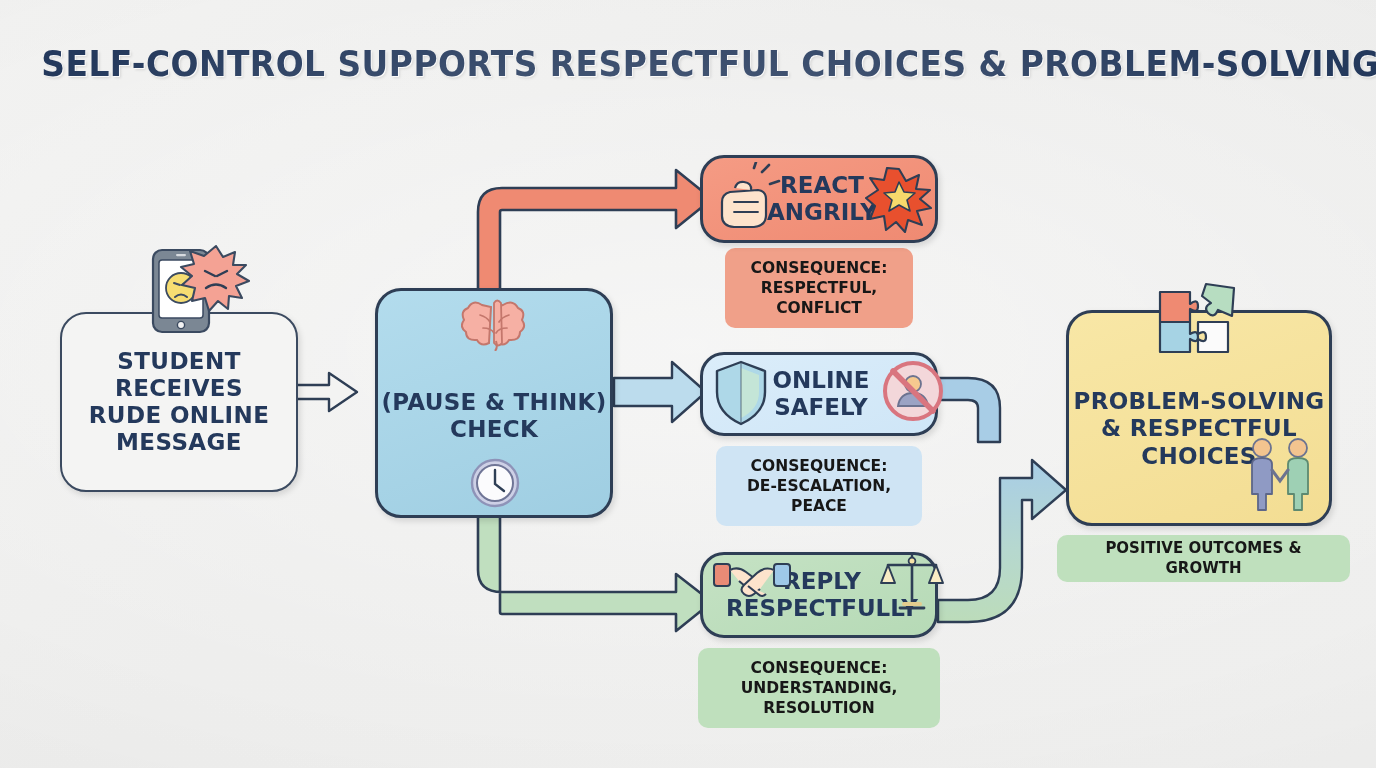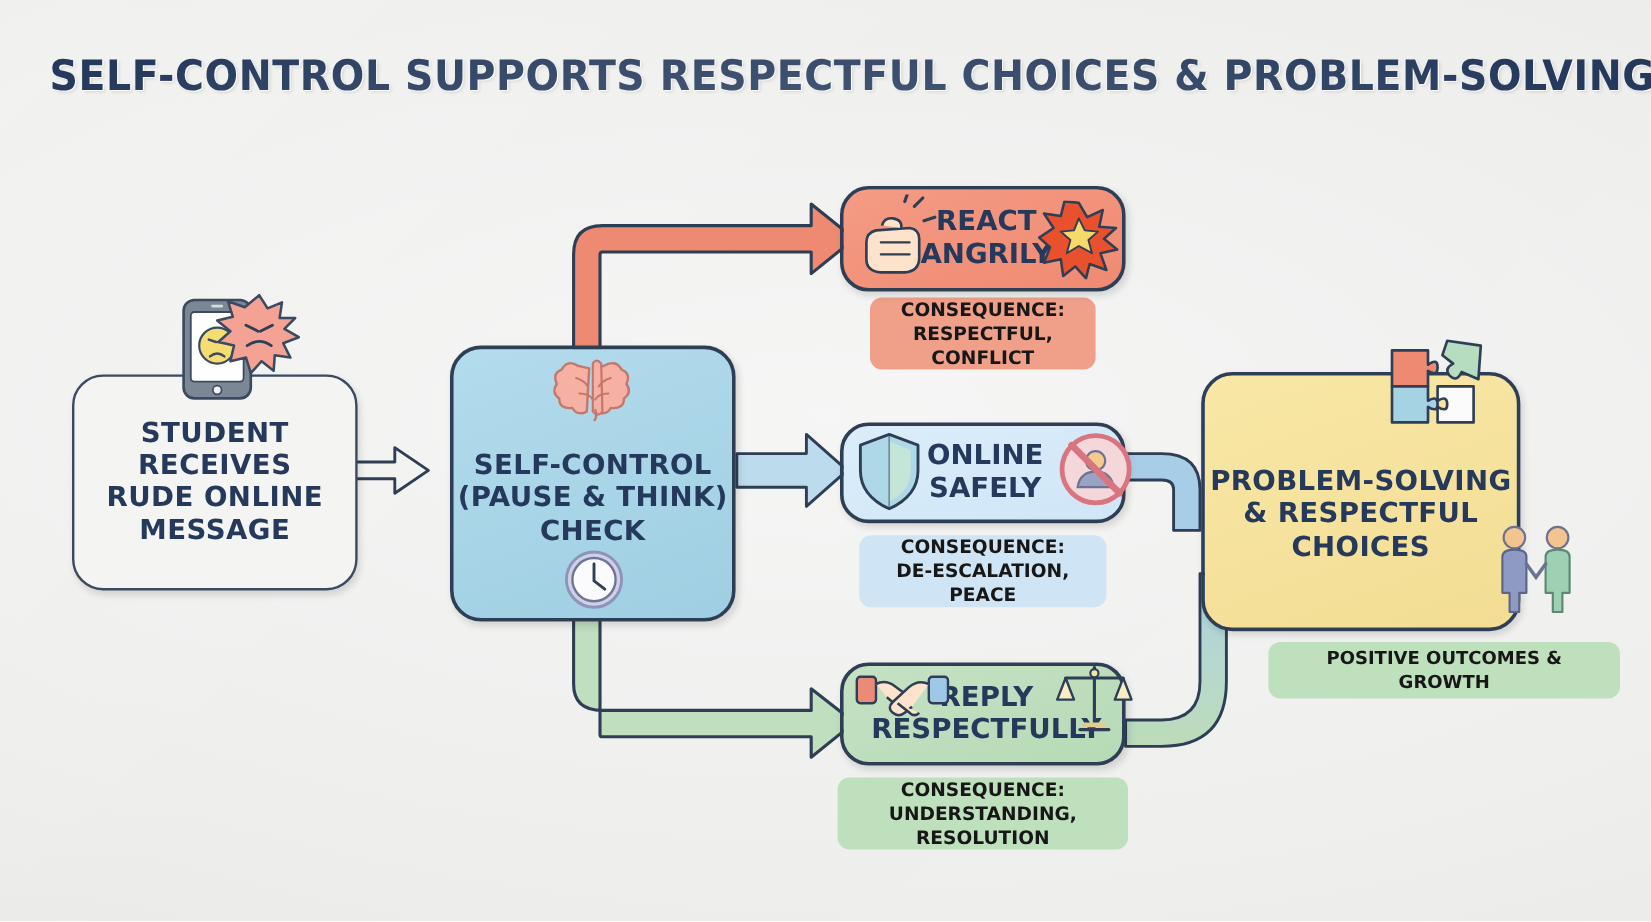--- a/index.html
+++ b/index.html
@@ -85,21 +85,21 @@
     font-size: 23px;
   }
   #node-reply {
     left: 700px; top: 552px; width: 238px; height: 86px;
     background: linear-gradient(160deg,#c5e2c4 0%,#b6dab6 100%);
     border-radius: 24px;
     font-size: 23px;
     align-items: center;
   }
   #node-outcome {
-    left: 1001px; top: 310px; width: 266px; height: 216px;
+    left: 1066px; top: 310px; width: 266px; height: 216px;
     background: linear-gradient(160deg,#f8e7a6 0%,#f3dd93 100%);
     border-radius: 26px;
     font-size: 23px;
     letter-spacing: 0.3px;
   }
 
   
   .badge {
     position: absolute;
     box-sizing: border-box;
@@ -107,21 +107,21 @@
     flex-direction: column;
     align-items: center;
     justify-content: center;
     text-align: center;
     font-family: "DejaVu Sans", sans-serif;
     font-weight: 700;
     color: #171717;
     font-size: 15.5px;
     line-height: 1.3;
     border-radius: 10px;
-    padding: 0 12px;
+    padding: 10px 12px;
     z-index: 4;
   }
   .badge .l1 { display:block; }
   .badge .l2 { display:block; }
   #badge-react  { left: 725px; top: 248px; width: 188px; background: #f0a089; }
   #badge-ignore { left: 716px; top: 446px; width: 206px; background: #cfe4f4; }
   #badge-reply  { left: 698px; top: 648px; width: 242px; background: #bfe0bd; }
   #badge-outcome {
     left: 1057px; top: 535px; width: 293px; background: #bfe0bd;
     font-size: 15px; padding: 4px 10px;
@@ -197,21 +197,20 @@
     <path d="M38 51 q6 -5 12 0" stroke="#3b4a60" stroke-width="2" fill="none" stroke-linecap="round"></path>
   </svg>
   <svg class="icon" style="left:178px; top:243px;" width="76" height="72" viewBox="0 0 76 72">
     <path d="M38 3 L45 14 L57 9 L55 22 L68 22 L59 31 L71 38 L58 43 L64 55 L51 53 L50 66 L40 58 L31 68 L27 55 L14 58 L17 45 L4 42 L14 33 L3 24 L16 21 L12 8 L26 13 Z" fill="#f4a294" stroke="#3b4a60" stroke-width="2.1" stroke-linejoin="round"></path>
     <path d="M27 28 l10 5 M49 28 l-10 5" stroke="#2e3e55" stroke-width="2.4" stroke-linecap="round"></path>
     <path d="M28 45 q10 -7 20 0" stroke="#2e3e55" stroke-width="2.4" fill="none" stroke-linecap="round"></path>
   </svg>
 
   <div class="node" id="node-check">
     <div class="label" style="margin-top:26px;">
-      <div>SELF-CONTROL</div>
       <div>(PAUSE &amp; THINK)</div>
       <div>CHECK</div>
     </div>
   </div>
   <svg class="icon" style="left:461px; top:295px;" width="70" height="56" viewBox="0 0 70 56">
     <path d="M21 10 q-9 -6 -14 3 q-8 3 -4 12 q-5 7 2 12 q0 9 11 8 q4 7 12 3 l2 -36 z" fill="#f6b0a4" stroke="#c4776c" stroke-width="2"></path>
     <path d="M42 10 q10 -6 15 3 q8 3 4 12 q5 7 -2 12 q0 9 -11 8 q-4 7 -12 3 l-2 -36 z" fill="#f6b0a4" stroke="#c4776c" stroke-width="2"></path>
     <path d="M33 8 q3 -5 7 0 l1 40 q-4 5 -8 0 z" fill="#f6b0a4" stroke="#c4776c" stroke-width="1.8"></path>
     <path d="M19 20 q7 2 10 7 M48 20 q-7 2 -10 7 M22 33 q8 0 11 5 M46 33 q-8 0 -11 5" stroke="#c4776c" stroke-width="1.7" fill="none" stroke-linecap="round"></path>
     <path d="M35 46 q2 7 -1 10" stroke="#c4776c" stroke-width="2" fill="none"></path>

